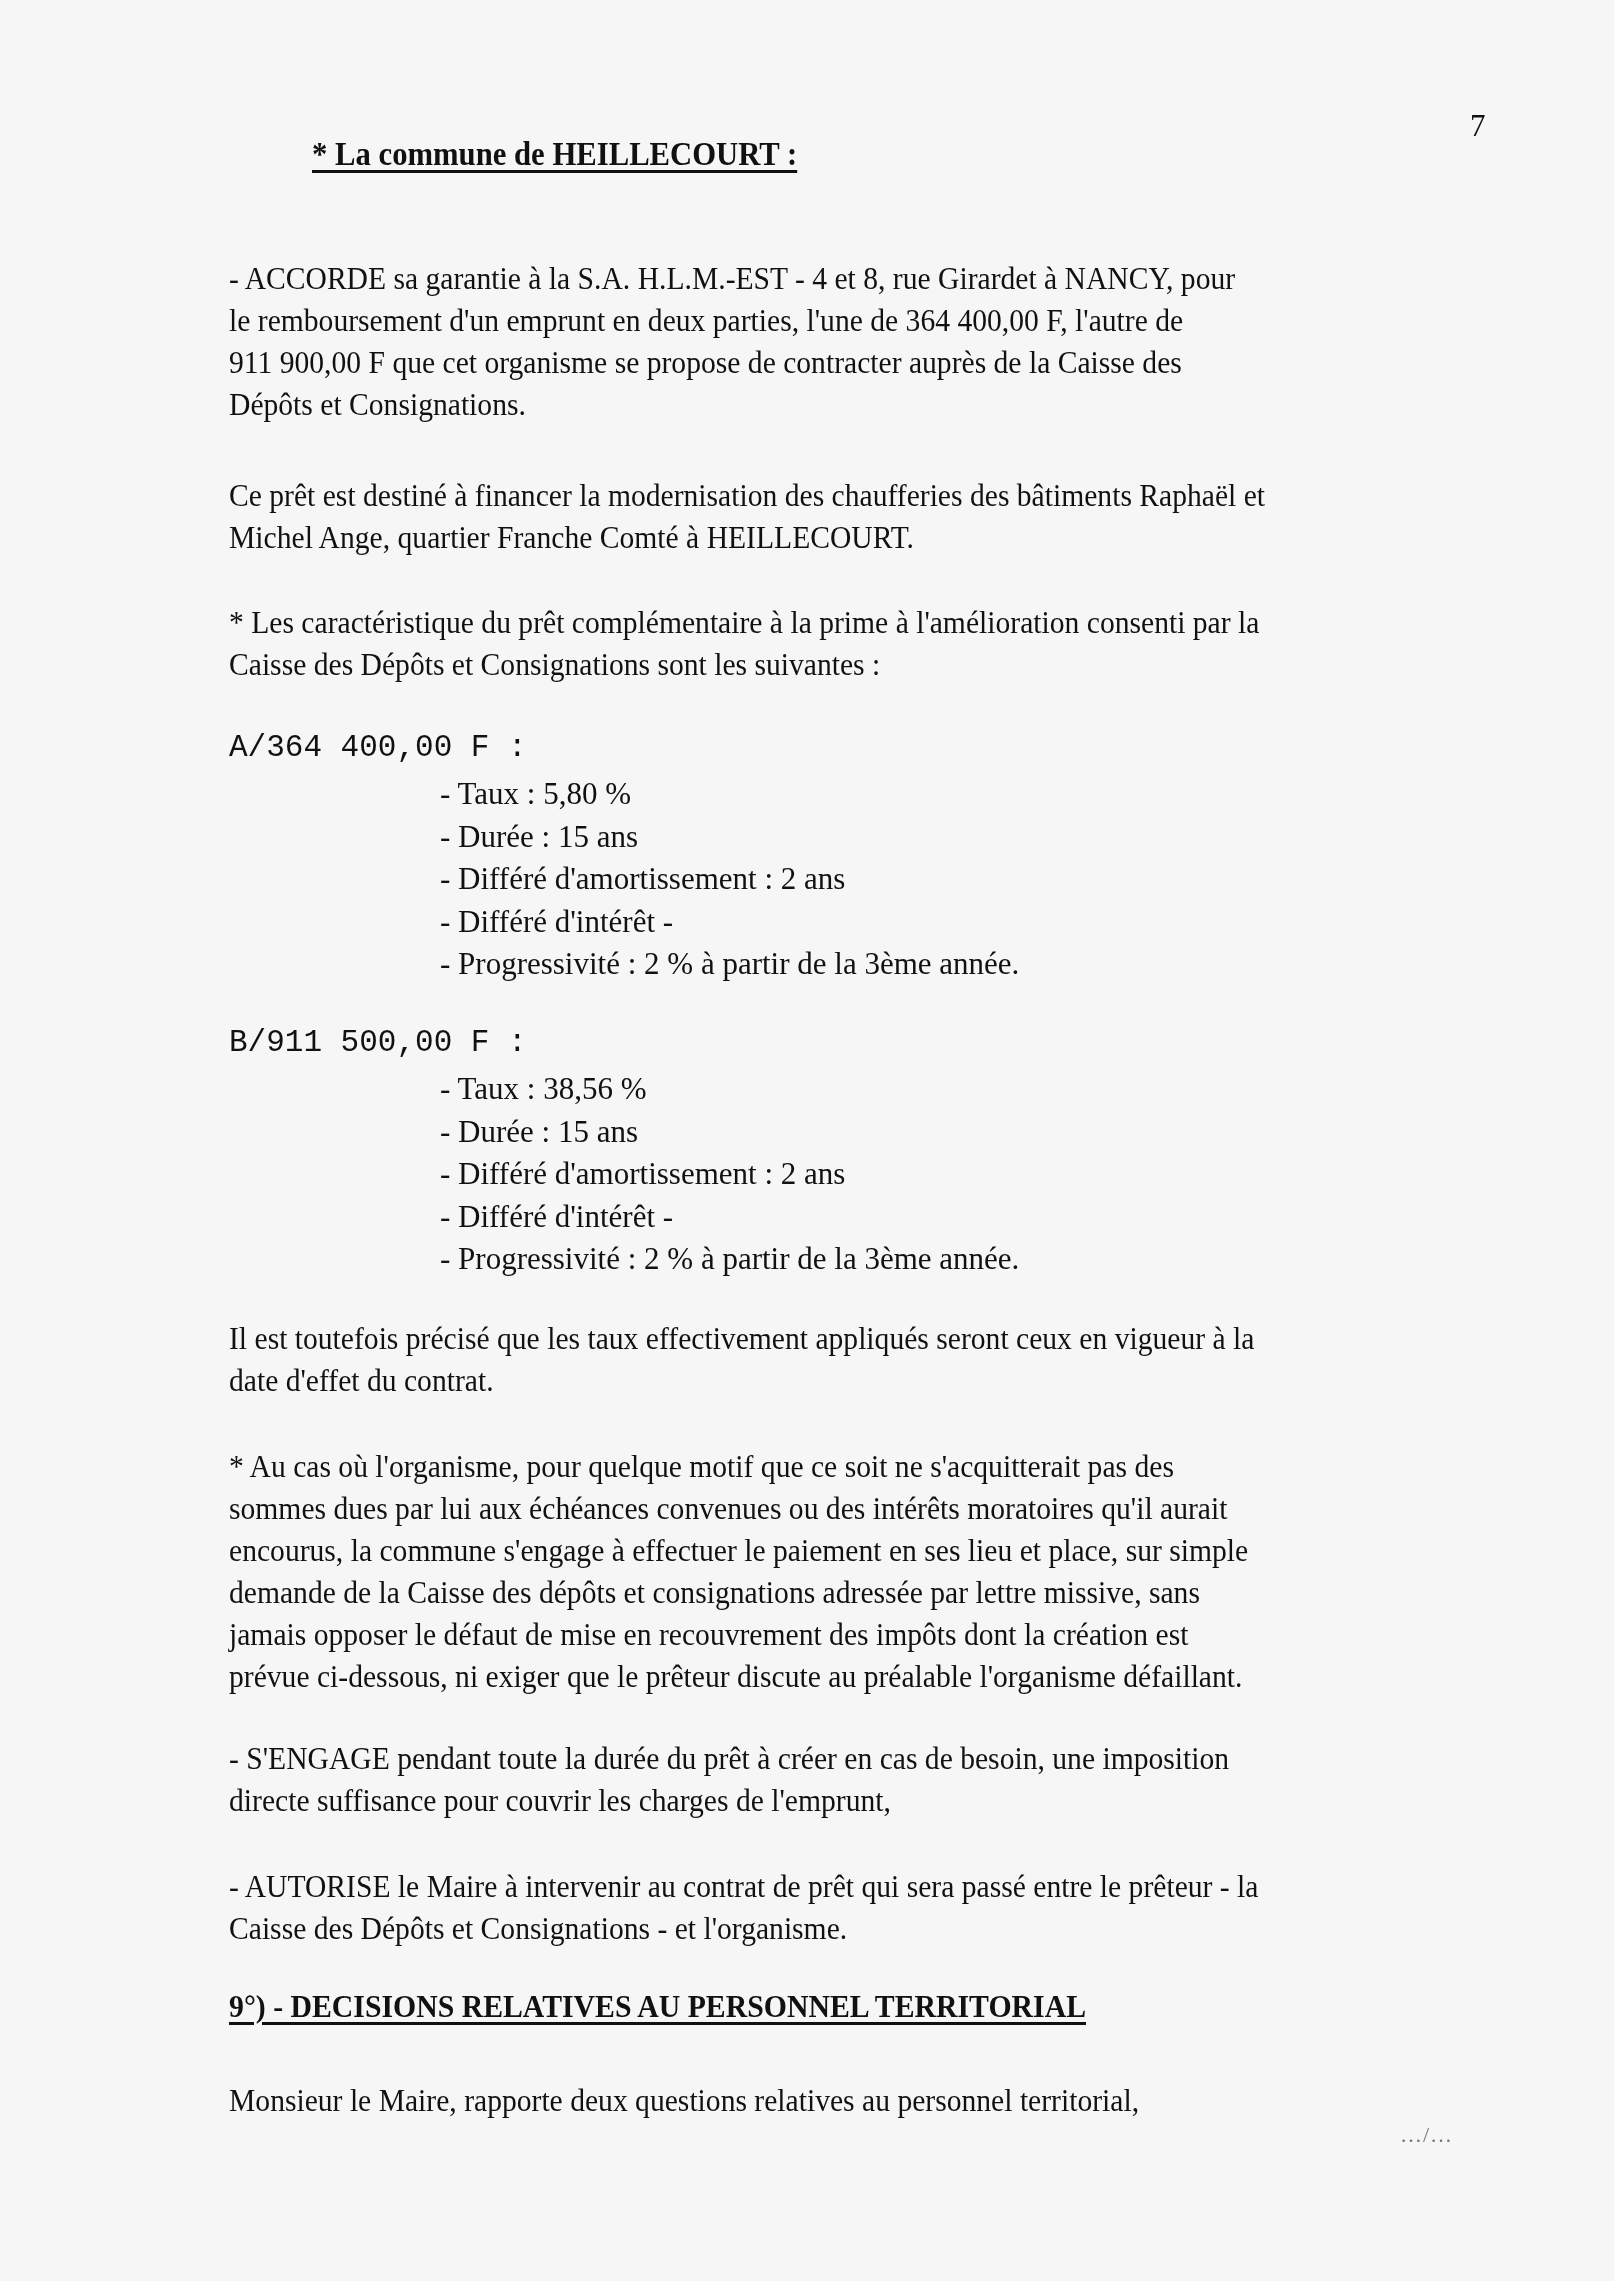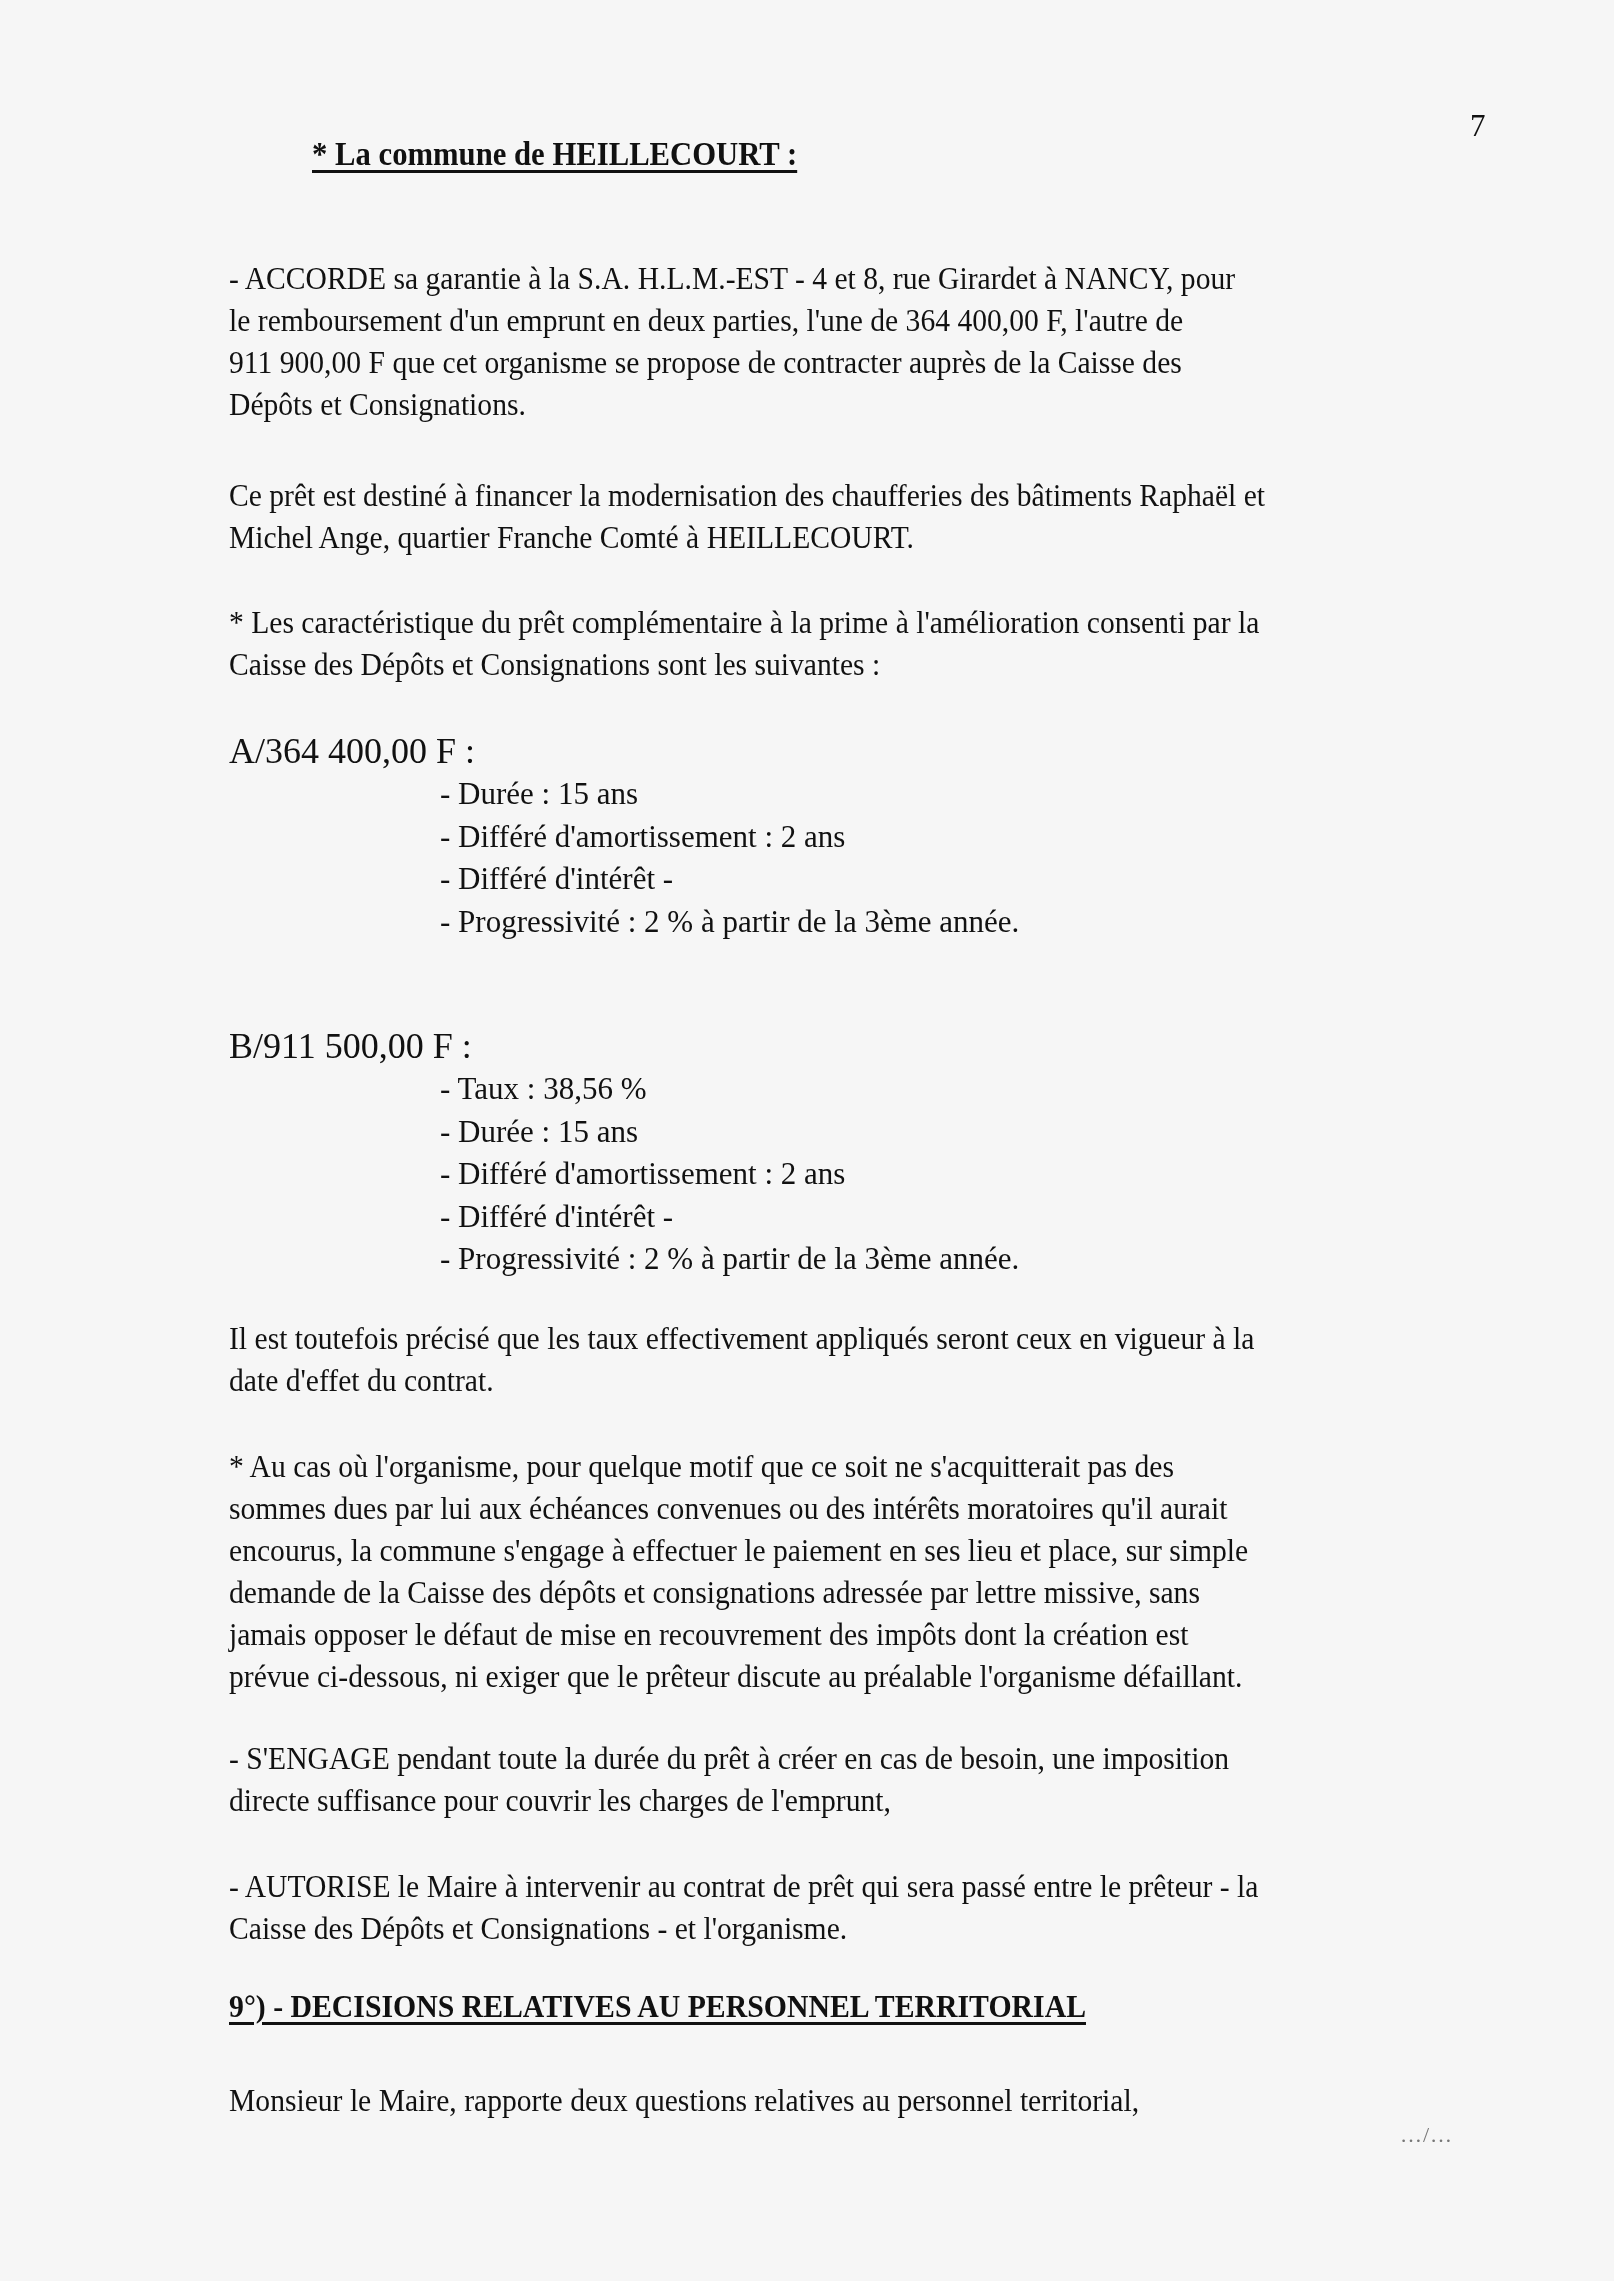--- a/index.html
+++ b/index.html
@@ -36,22 +36,23 @@
       left: 229px;
       font-size: 31px;
       line-height: 42px;
       white-space: nowrap;
       transform-origin: left;
     }
     .line { display: block; }
     .loan-head {
       position: absolute;
       left: 229px;
-      font-size: 36px;
+      font-size: 31px;
       white-space: nowrap;
+      font-family: Liberation Mono, monospace;
     }
     .loan-items {
       position: absolute;
       left: 440px;
       font-size: 31px;
       line-height: 42.5px;
       white-space: nowrap;
     }
     .subheading {
       position: absolute;
@@ -94,20 +95,21 @@
   <span class="line">Michel Ange, quartier Franche Comté à HEILLECOURT.</span>
 </div>
 
 <div class="para" style="top:602px; transform:scaleX(0.955);">
   <span class="line">* Les caractéristique du prêt complémentaire à la prime à l'amélioration consenti par la</span>
   <span class="line">Caisse des Dépôts et Consignations sont les suivantes :</span>
 </div>
 
 <div class="loan-head" style="top:730px;">A/364 400,00 F :</div>
 <div class="loan-items" style="top:773px;">
+  <span class="line">- Taux : 5,80 %</span>
   <span class="line">- Durée : 15 ans</span>
   <span class="line">- Différé d'amortissement : 2 ans</span>
   <span class="line">- Différé d'intérêt  -</span>
   <span class="line">- Progressivité : 2 % à partir de la 3ème année.</span>
 </div>
 
 <div class="loan-head" style="top:1025px;">B/911 500,00 F :</div>
 <div class="loan-items" style="top:1068px;">
   <span class="line">- Taux : 38,56 %</span>
   <span class="line">- Durée : 15 ans</span>

